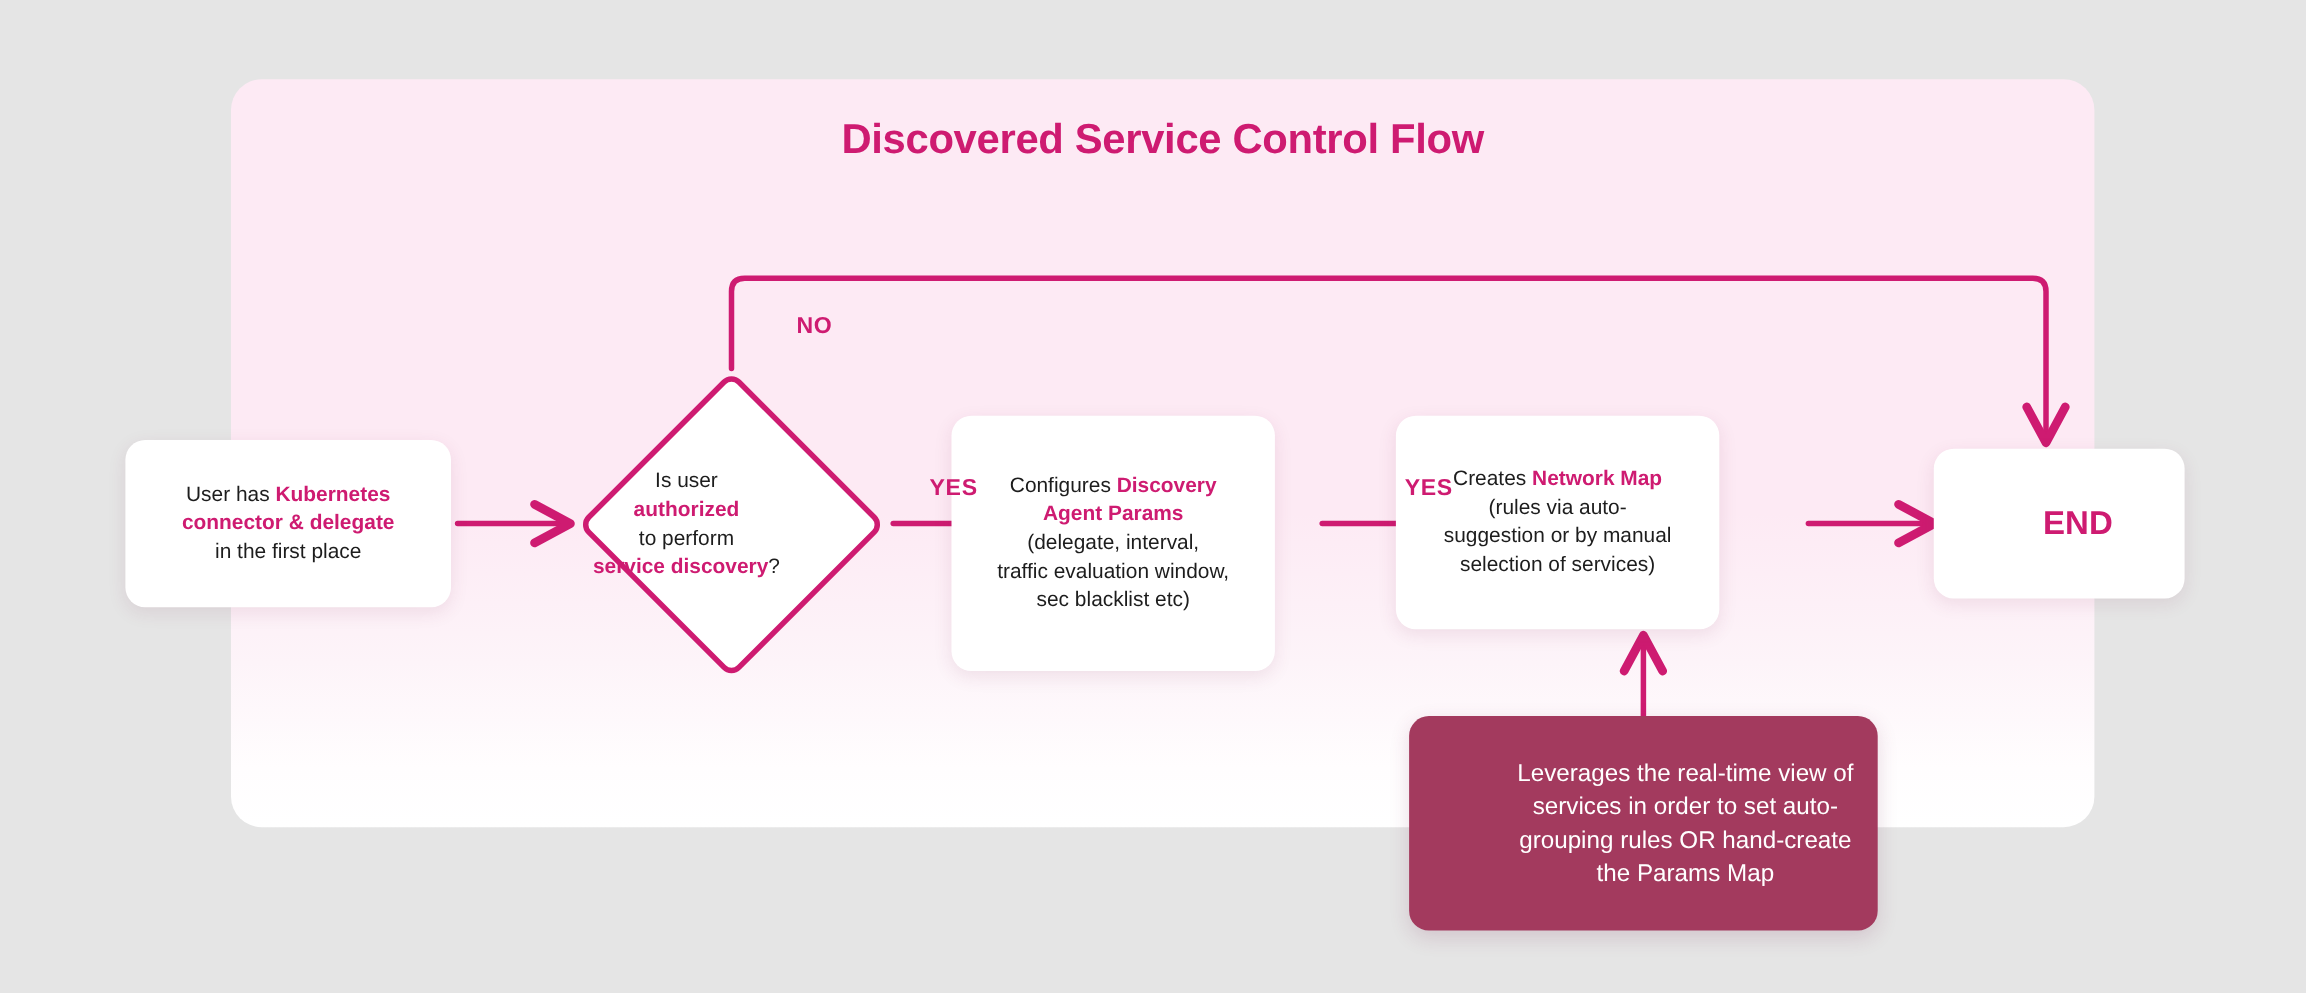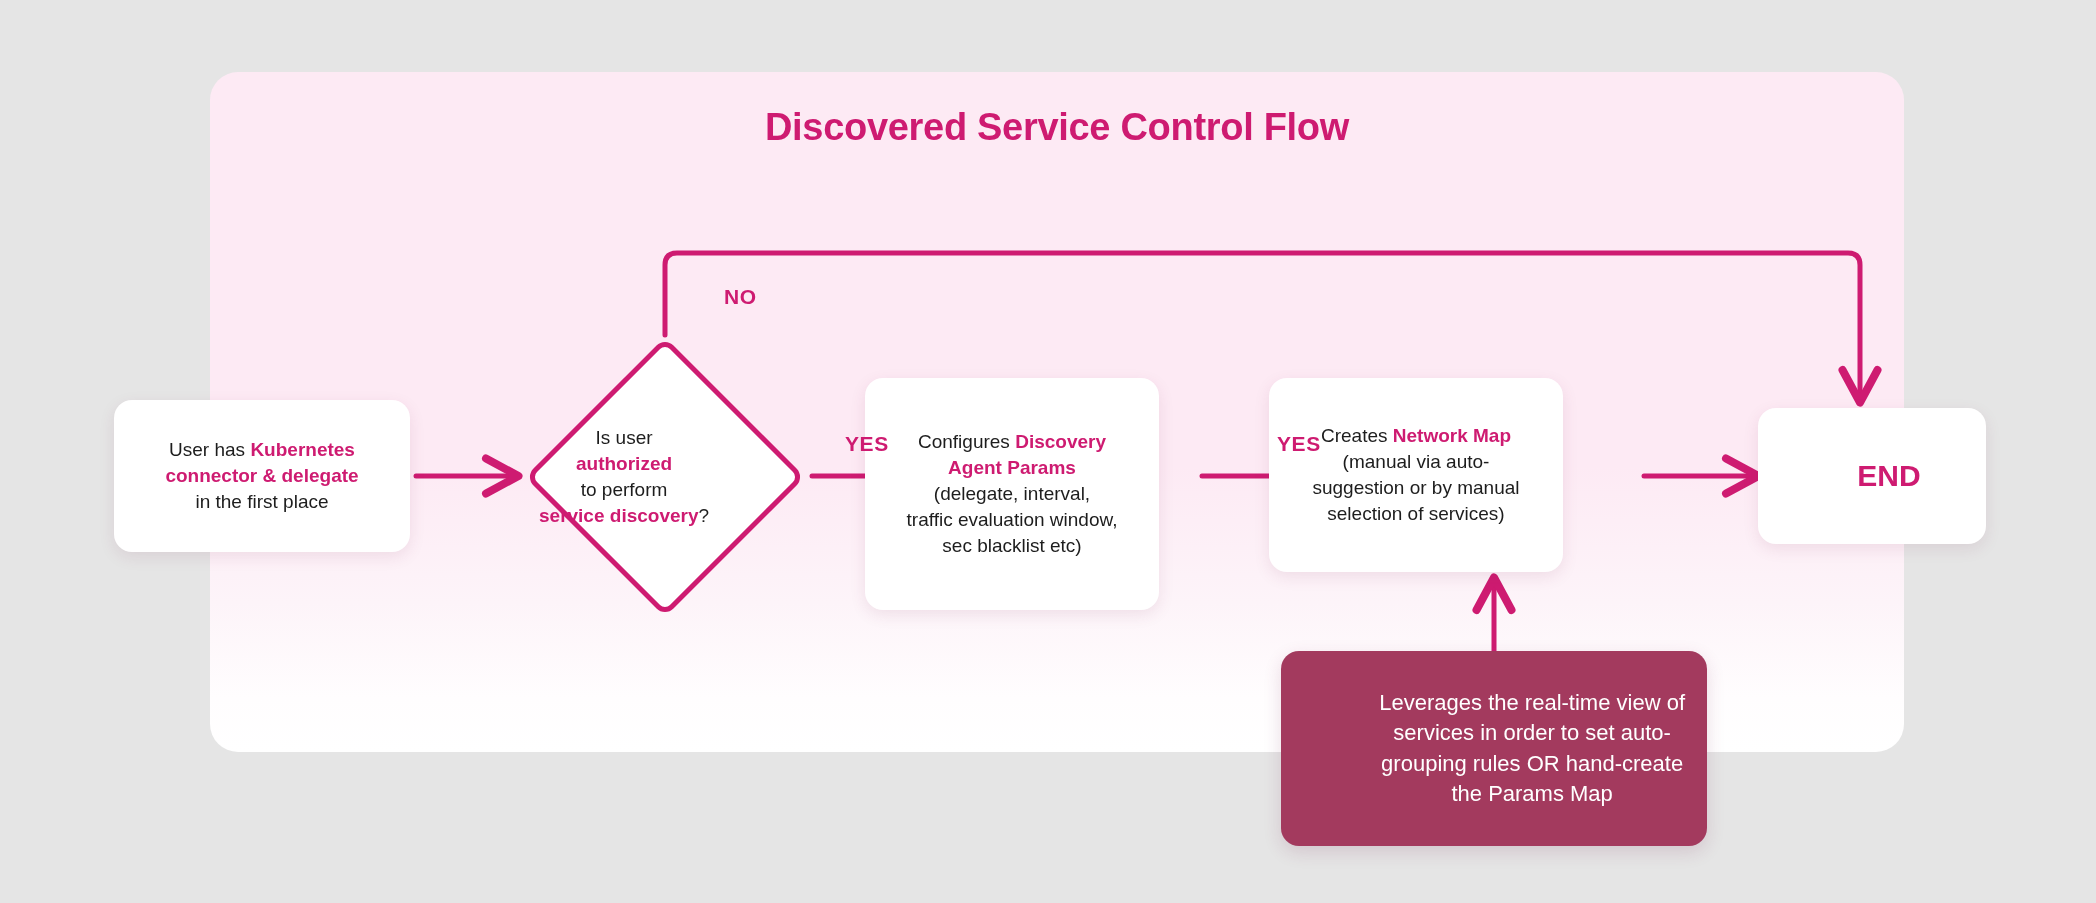--- a/index.html
+++ b/index.html
@@ -216,21 +216,21 @@
       <span class="hl">Agent Params</span><br>
       <span>(delegate, interval,</span><br>
       <span>traffic evaluation window,</span><br>
       <span>sec blacklist etc)</span>
     </div>
   </div>
 
   <div class="node" id="node-networkmap">
     <div class="inner">
       <span>Creates </span><span class="hl">Network Map</span><br>
-      <span>(manual via auto-</span><br>
+      <span>(rules via auto-</span><br>
       <span>suggestion or by manual</span><br>
       <span>selection of services)</span>
     </div>
   </div>
 
   <div class="node" id="node-end">
     <div class="inner">END</div>
   </div>
 
   <div id="node-note">

